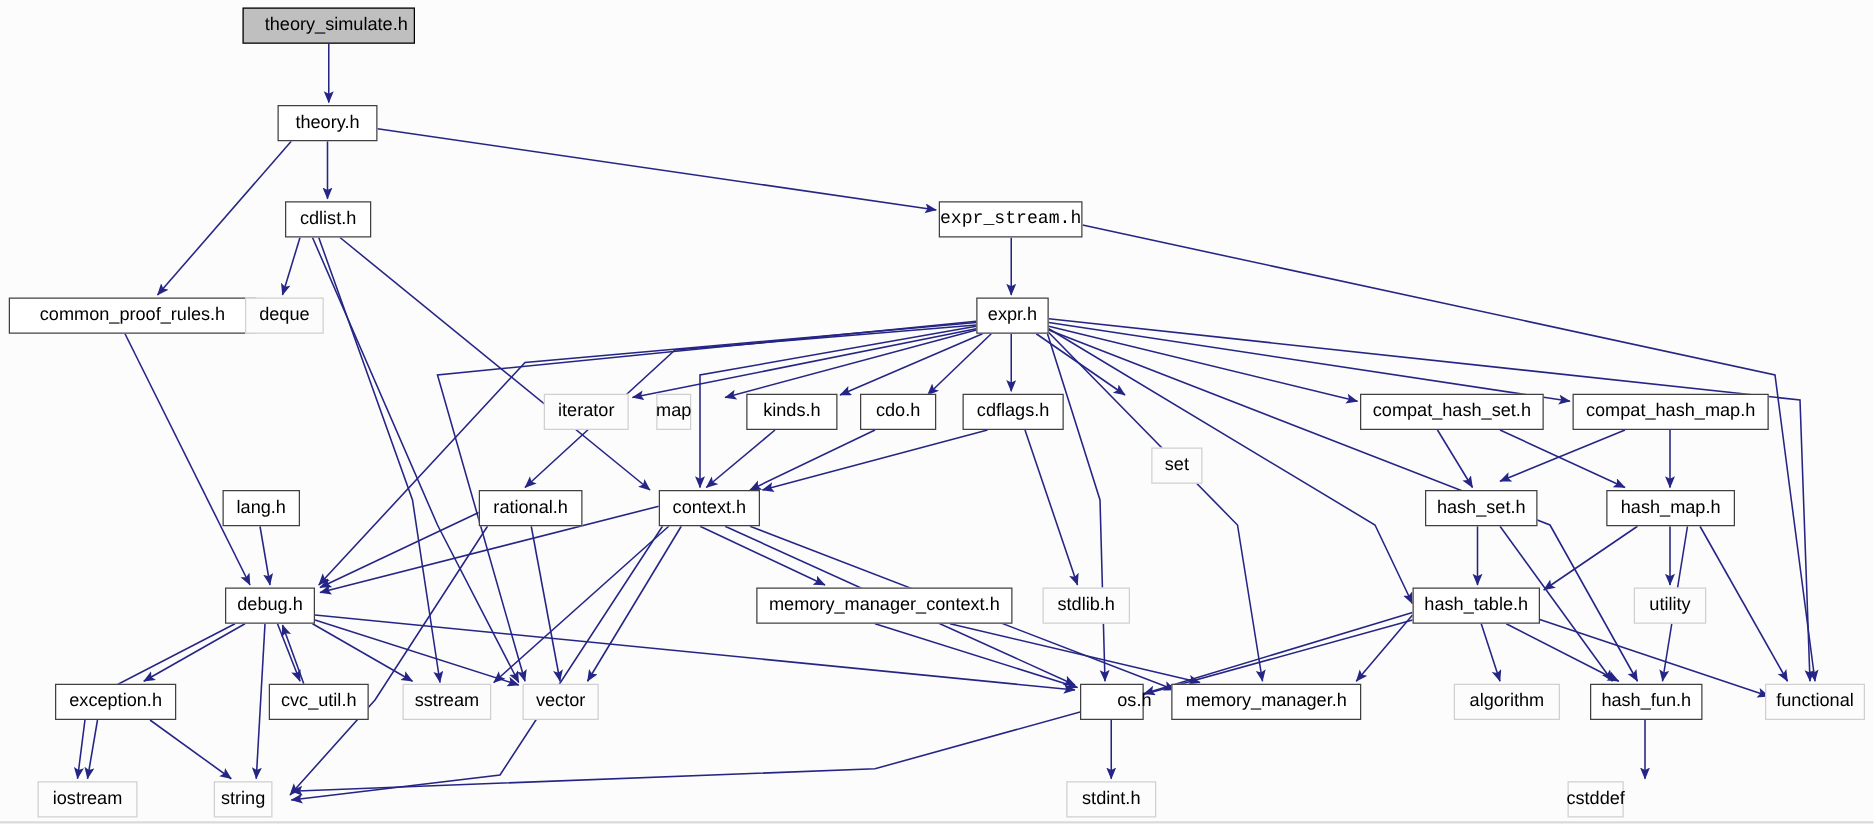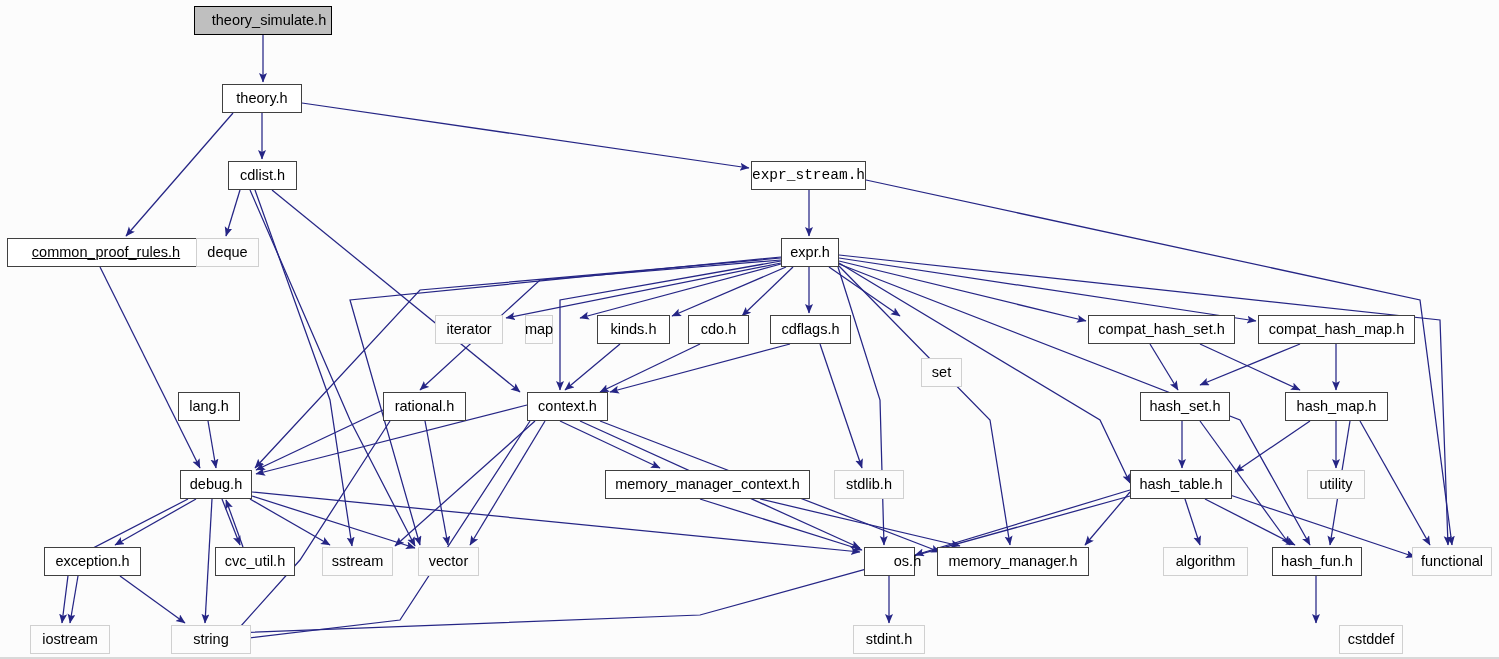--- a/index.html
+++ b/index.html
@@ -153,21 +153,21 @@
       </div>
       <div class="node project" style="left: 222px; top: 84px; width: 80px;">
         <span class="node-label">theory.h</span>
       </div>
       <div class="node project" style="left: 228px; top: 161px; width: 69px;">
         <span class="node-label">cdlist.h</span>
       </div>
       <div class="node project" style="left: 751px; top: 161px; width: 115px; font-family: Liberation Mono, monospace;">
         <span class="node-label">expr_stream.h</span>
       </div>
-      <div class="node project" style="left: 7px; top: 238px; width: 198px; text-decoration: underline;">
+      <div class="node project" style="left: 7px; top: 238px; width: 198px;">
         <span class="node-label">common_proof_rules.h</span>
       </div>
       <div class="node system" style="left: 196px; top: 238px; width: 63px;">
         <span class="node-label">deque</span>
       </div>
       <div class="node project" style="left: 781px; top: 238px; width: 58px;">
         <span class="node-label">expr.h</span>
       </div>
       <div class="node system" style="left: 435px; top: 315px; width: 68px;">
         <span class="node-label">iterator</span>
@@ -246,24 +246,24 @@
       </div>
       <div class="node project" style="left: 1272px; top: 547px; width: 90px;">
         <span class="node-label">hash_fun.h</span>
       </div>
       <div class="node system" style="left: 1412px; top: 547px; width: 80px;">
         <span class="node-label">functional</span>
       </div>
       <div class="node system" style="left: 30px; top: 625px; width: 80px;">
         <span class="node-label">iostream</span>
       </div>
-      <div class="node system" style="left: 171px; top: 625px; width: 80px;">
+      <div class="node system" style="left: 171px; top: 625px; width: 47px;">
         <span class="node-label">string</span>
       </div>
       <div class="node system" style="left: 853px; top: 625px; width: 72px;">
         <span class="node-label">stdint.h</span>
       </div>
-      <div class="node system" style="left: 1339px; top: 625px; width: 64px;">
+      <div class="node system" style="left: 1254px; top: 625px; width: 45px;">
         <span class="node-label">cstddef</span>
       </div>
     </div>
   <div id="bottom-rule"></div>
 </div>
 
 </body></html>

